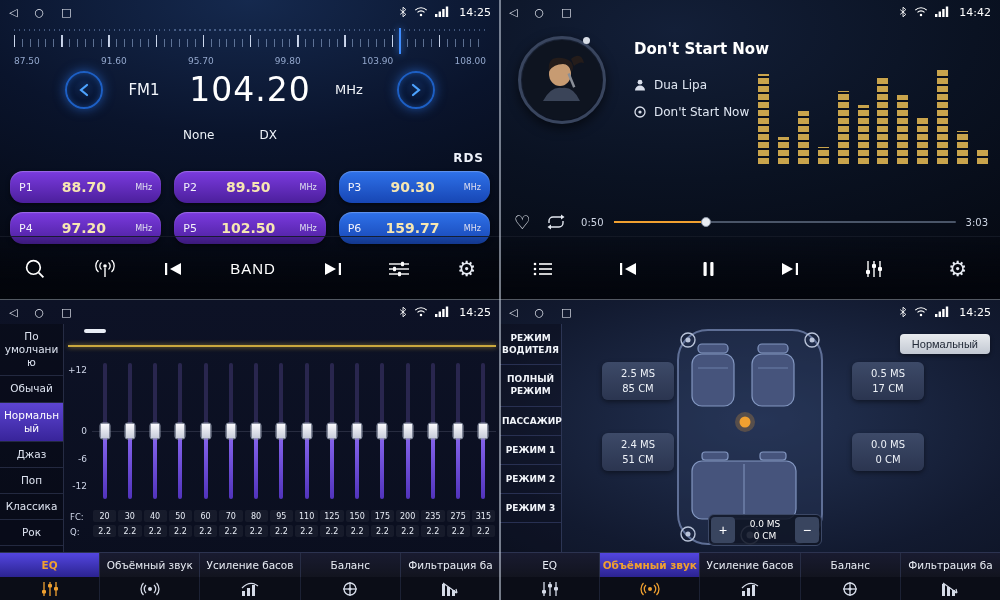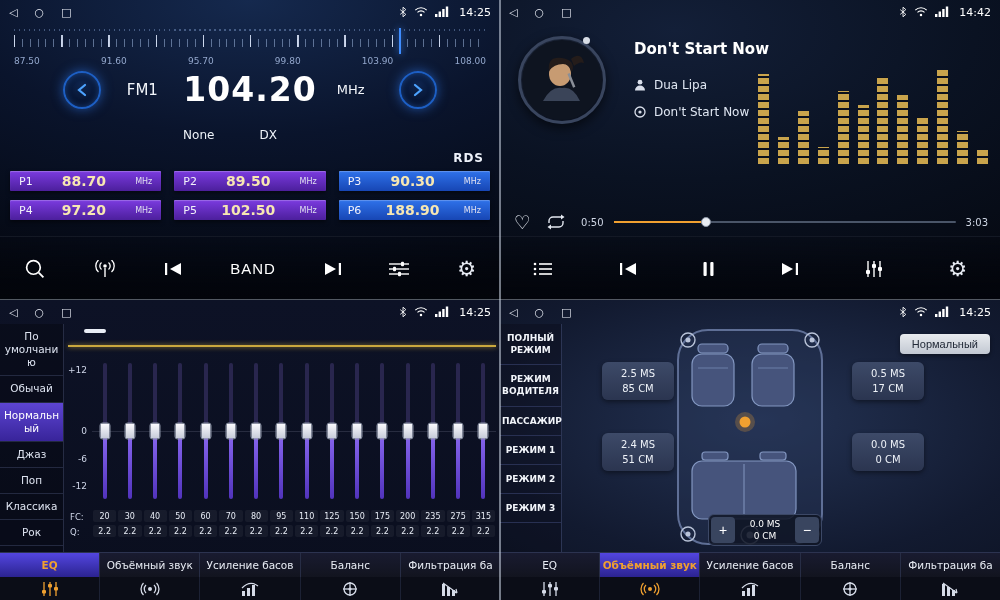--- a/index.html
+++ b/index.html
@@ -27,26 +27,26 @@
   
   .ruler{position:absolute;top:28px;left:14px;right:14px;height:26px}
   .ruler .dots{position:absolute;top:1px;left:0;right:0;height:2px;background:repeating-linear-gradient(90deg,rgba(130,160,210,.45) 0 1.5px,transparent 1.5px 5px)}
   .ruler .minor{position:absolute;top:11px;left:0;right:0;height:8px;background:repeating-linear-gradient(90deg,rgba(170,195,235,.5) 0 1px,transparent 1px 7.87px)}
   .ruler .major{position:absolute;top:7px;left:0;right:0;height:12px;background:repeating-linear-gradient(90deg,rgba(225,235,255,.85) 0 1.5px,transparent 1.5px 47.2px)}
   .marker{position:absolute;top:0;left:81.5%;width:2.5px;height:26px;background:#3f8dff;box-shadow:0 0 7px #3f8dff}
   .scale-labels{position:absolute;top:56px;left:14px;right:14px;display:flex;justify-content:space-between;font-size:9px;color:#93a7cc}
   .freq-row{position:absolute;top:70px;left:0;right:0;display:flex;align-items:center;justify-content:center;gap:20px}
   .circle-btn{width:38px;height:38px;border-radius:50%;border:2px solid #1d5fc4;background:radial-gradient(circle at 50% 35%,#0e2550,#05102a 75%);display:flex;align-items:center;justify-content:center;box-shadow:0 0 12px rgba(50,130,255,.55),inset 0 0 6px rgba(60,140,255,.4);cursor:pointer}
   .band-name{font-size:15px;color:#f2f5fa;width:42px;text-align:center}
-  .freq-big{font-size:33px;font-weight:bold;color:#fff;min-width:130px;text-align:center;letter-spacing:1px}
+  .freq-big{font-size:33px;font-weight:normal;color:#fff;min-width:130px;text-align:center;letter-spacing:1px}
   .unit-big{font-size:13px;color:#f2f5fa;width:42px}
   .mode-row{position:absolute;top:128px;left:0;right:0;display:flex;justify-content:center;gap:45px;padding-right:40px;font-size:12px;color:#eef2f8}
   .rds{position:absolute;top:151px;right:16px;font-weight:bold;font-size:12px;color:#eef2fa;letter-spacing:1px}
   .presets{position:absolute;left:10px;right:10px;top:171px;display:grid;grid-template-columns:repeat(3,1fr);gap:9px 13px}
-  .preset{height:20px;border-radius:1px;display:flex;align-items:center;padding:0 9px;gap:4px;cursor:pointer;box-shadow:inset 0 1px 1px rgba(255,255,255,.25),0 2px 4px rgba(0,0,0,.5)}
+  .preset{height:32px;border-radius:13px;display:flex;align-items:center;padding:0 9px;gap:4px;cursor:pointer;box-shadow:inset 0 1px 1px rgba(255,255,255,.25),0 2px 4px rgba(0,0,0,.5)}
   .preset.purple{background:linear-gradient(180deg,#7b3be0 0%,#4c1f9c 100%)}
   .preset.blue{background:linear-gradient(180deg,#2f72ea 0%,#1746b4 100%)}
   .preset .p{font-size:11px;color:#f2f2fa}
   .preset .f{flex:1;text-align:center;font-size:14px;font-weight:bold;color:#f7e7b2}
   .preset .u{font-size:8px;color:#e0e0f0}
   
   .album{position:absolute;left:18px;top:36px;width:88px;height:88px;border-radius:50%;border:3px solid #39455e;background:radial-gradient(circle at 42% 35%,#2c3850,#0c1220 75%);box-shadow:0 4px 12px rgba(0,0,0,.6)}
   .album svg{border-radius:50%;display:block}
   .album-dot{position:absolute;top:-2px;right:13px;width:7px;height:7px;border-radius:50%;background:#d8dde6}
   .song-title{position:absolute;left:134px;top:40px;font-size:15px;font-weight:bold;color:#fff}
@@ -196,21 +196,21 @@
      <span class="f">97.20</span>
      <span class="u">MHz</span>
         </div>
         <div class="preset purple">
      <span class="p">P5</span>
      <span class="f">102.50</span>
      <span class="u">MHz</span>
         </div>
         <div class="preset blue">
      <span class="p">P6</span>
-     <span class="f">188.90</span>
+     <span class="f">159.77</span>
      <span class="u">MHz</span>
         </div>
       </div>
 
     <nav class="toolbar">
       <button class="tbtn">
         <svg width="21" height="21" viewBox="0 0 20 20">
             <circle cx="9" cy="9" r="6.5" stroke="#fff" stroke-width="1.6" fill="none"></circle>
             <line x1="14" y1="14" x2="18.5" y2="18.5" stroke="#fff" stroke-width="1.8"></line>
           </svg>
@@ -650,22 +650,22 @@
               <rect x="3.6" y="5.5" width="2.4" height="5.5"></rect>
               <rect x="7.2" y="3" width="2.4" height="8"></rect>
               <rect x="10.8" y="0.5" width="2.4" height="10.5"></rect>
             </g>
           </svg>
         <span class="time">14:25</span>
       </div>
     </header>
 
     <aside class="mode-list">
+        <div class="mode-item">РЕЖИМ ВОДИТЕЛЯ</div>
         <div class="mode-item">ПОЛНЫЙ РЕЖИМ</div>
-        <div class="mode-item">РЕЖИМ ВОДИТЕЛЯ</div>
         <div class="mode-item">ПАССАЖИР</div>
         <div class="mode-item">РЕЖИМ 1</div>
         <div class="mode-item">РЕЖИМ 2</div>
         <div class="mode-item">РЕЖИМ 3</div>
       </aside>
     <button class="profile-btn">Нормальный</button>
 
     <div class="car-stage">
       <svg width="200" height="230" viewBox="0 0 200 230">
         <rect x="28" y="6" width="144" height="214" rx="30" fill="rgba(44,58,92,.35)" stroke="#5f6f96" stroke-width="2"></rect>

